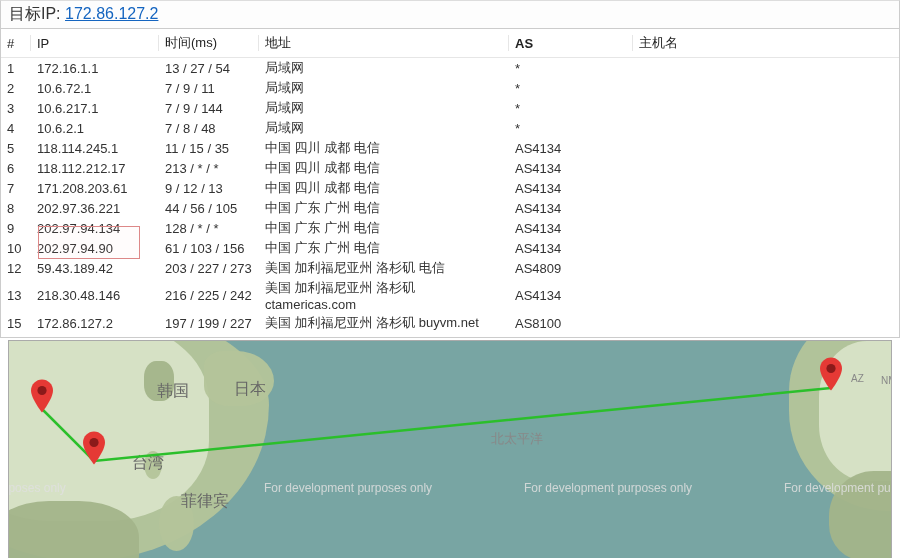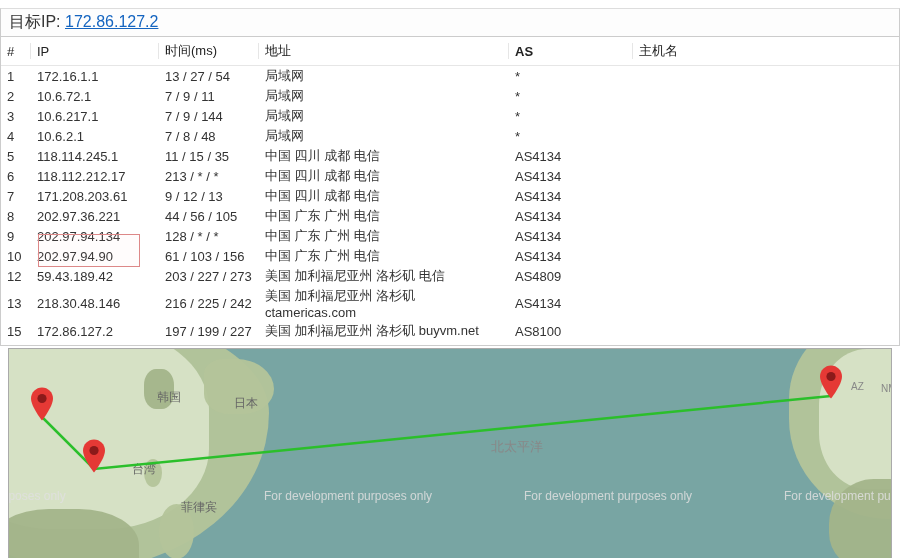--- a/index.html
+++ b/index.html
@@ -10,21 +10,20 @@
     background: #fff;
     color: #222;
   }
   .page { width: 900px; }
   .header-bar {
     padding: 3px 8px;
     border: 1px solid #ccc;
     border-top: 1px solid #ddd;
     background: #fdfdfd;
     font-size: 16px;
-    margin-top: 8px;
   }
   .target-label { color: #333; }
   .target-ip {
     color: #1565c0;
     text-decoration: underline;
     cursor: pointer;
   }
   .table-wrap {
     border: 1px solid #ccc;
     border-top: none;
@@ -85,21 +84,21 @@
     position: absolute;
     background: #b4c49a;
     border-radius: 40% 60% 55% 45% / 50% 40% 60% 45%;
     opacity: 0.95;
   }
   .land.darker { background:#a3b48a; }
   .land.lighter { background:#d8e3c7; }
   .map-label{
     position:absolute;
     color:#666;
-    font-size:12px;
+    font-size:16px;
     white-space:nowrap;
     user-select:none;
   }
   .dev-text {
     position: absolute;
     color: #e0e0e0;
     font-size: 12px;
     white-space: nowrap;
     user-select: none;
     opacity:0.85;
@@ -269,21 +268,21 @@
 
     <div class="land" style="left:150px; top:155px; width:35px; height:55px; border-radius:50%;"></div>
 
     <div class="land darker" style="left:-20px; top:160px; width:150px; height:90px; border-radius:40%;"></div>
 
     <div class="land" style="left:780px; top:-30px; width:200px; height:200px; border-radius:40% 0 0 50%;"></div>
     <div class="land lighter" style="left:810px; top:0px; width:120px; height:140px; border-radius:40%;"></div>
     <div class="land darker" style="left:820px; top:130px; width:90px; height:90px; border-radius:50% 30% 40% 40%;"></div>
 
     <span class="map-label" style="left:148px; top:40px;">韩国</span>
-    <span class="map-label" style="left:225px; top:46px;text-align:center;">日本</span>
+    <span class="map-label" style="left:225px; top:38px;text-align:center;">日本</span>
     <span class="map-label" style="left:123px; top:100px;margin-top:12px;">台湾</span>
     <span class="map-label" style="left:172px; top:150px;">菲律宾</span>
 
     <span class="map-label" style="left:842px; top:32px; font-size:10px; color:#888;">AZ</span>
     <span class="map-label" style="left:872px; top:34px; font-size:10px; color:#888;">NM</span>
     <span class="map-label" style="left:912px; top:12px; font-size:12px; color:#888;">CO</span>
 
     <svg class="route-line">
       <polyline points="33,68 85,120 822,47" stroke="#2bbf2b" stroke-width="2.5" fill="none"></polyline>
     </svg>

